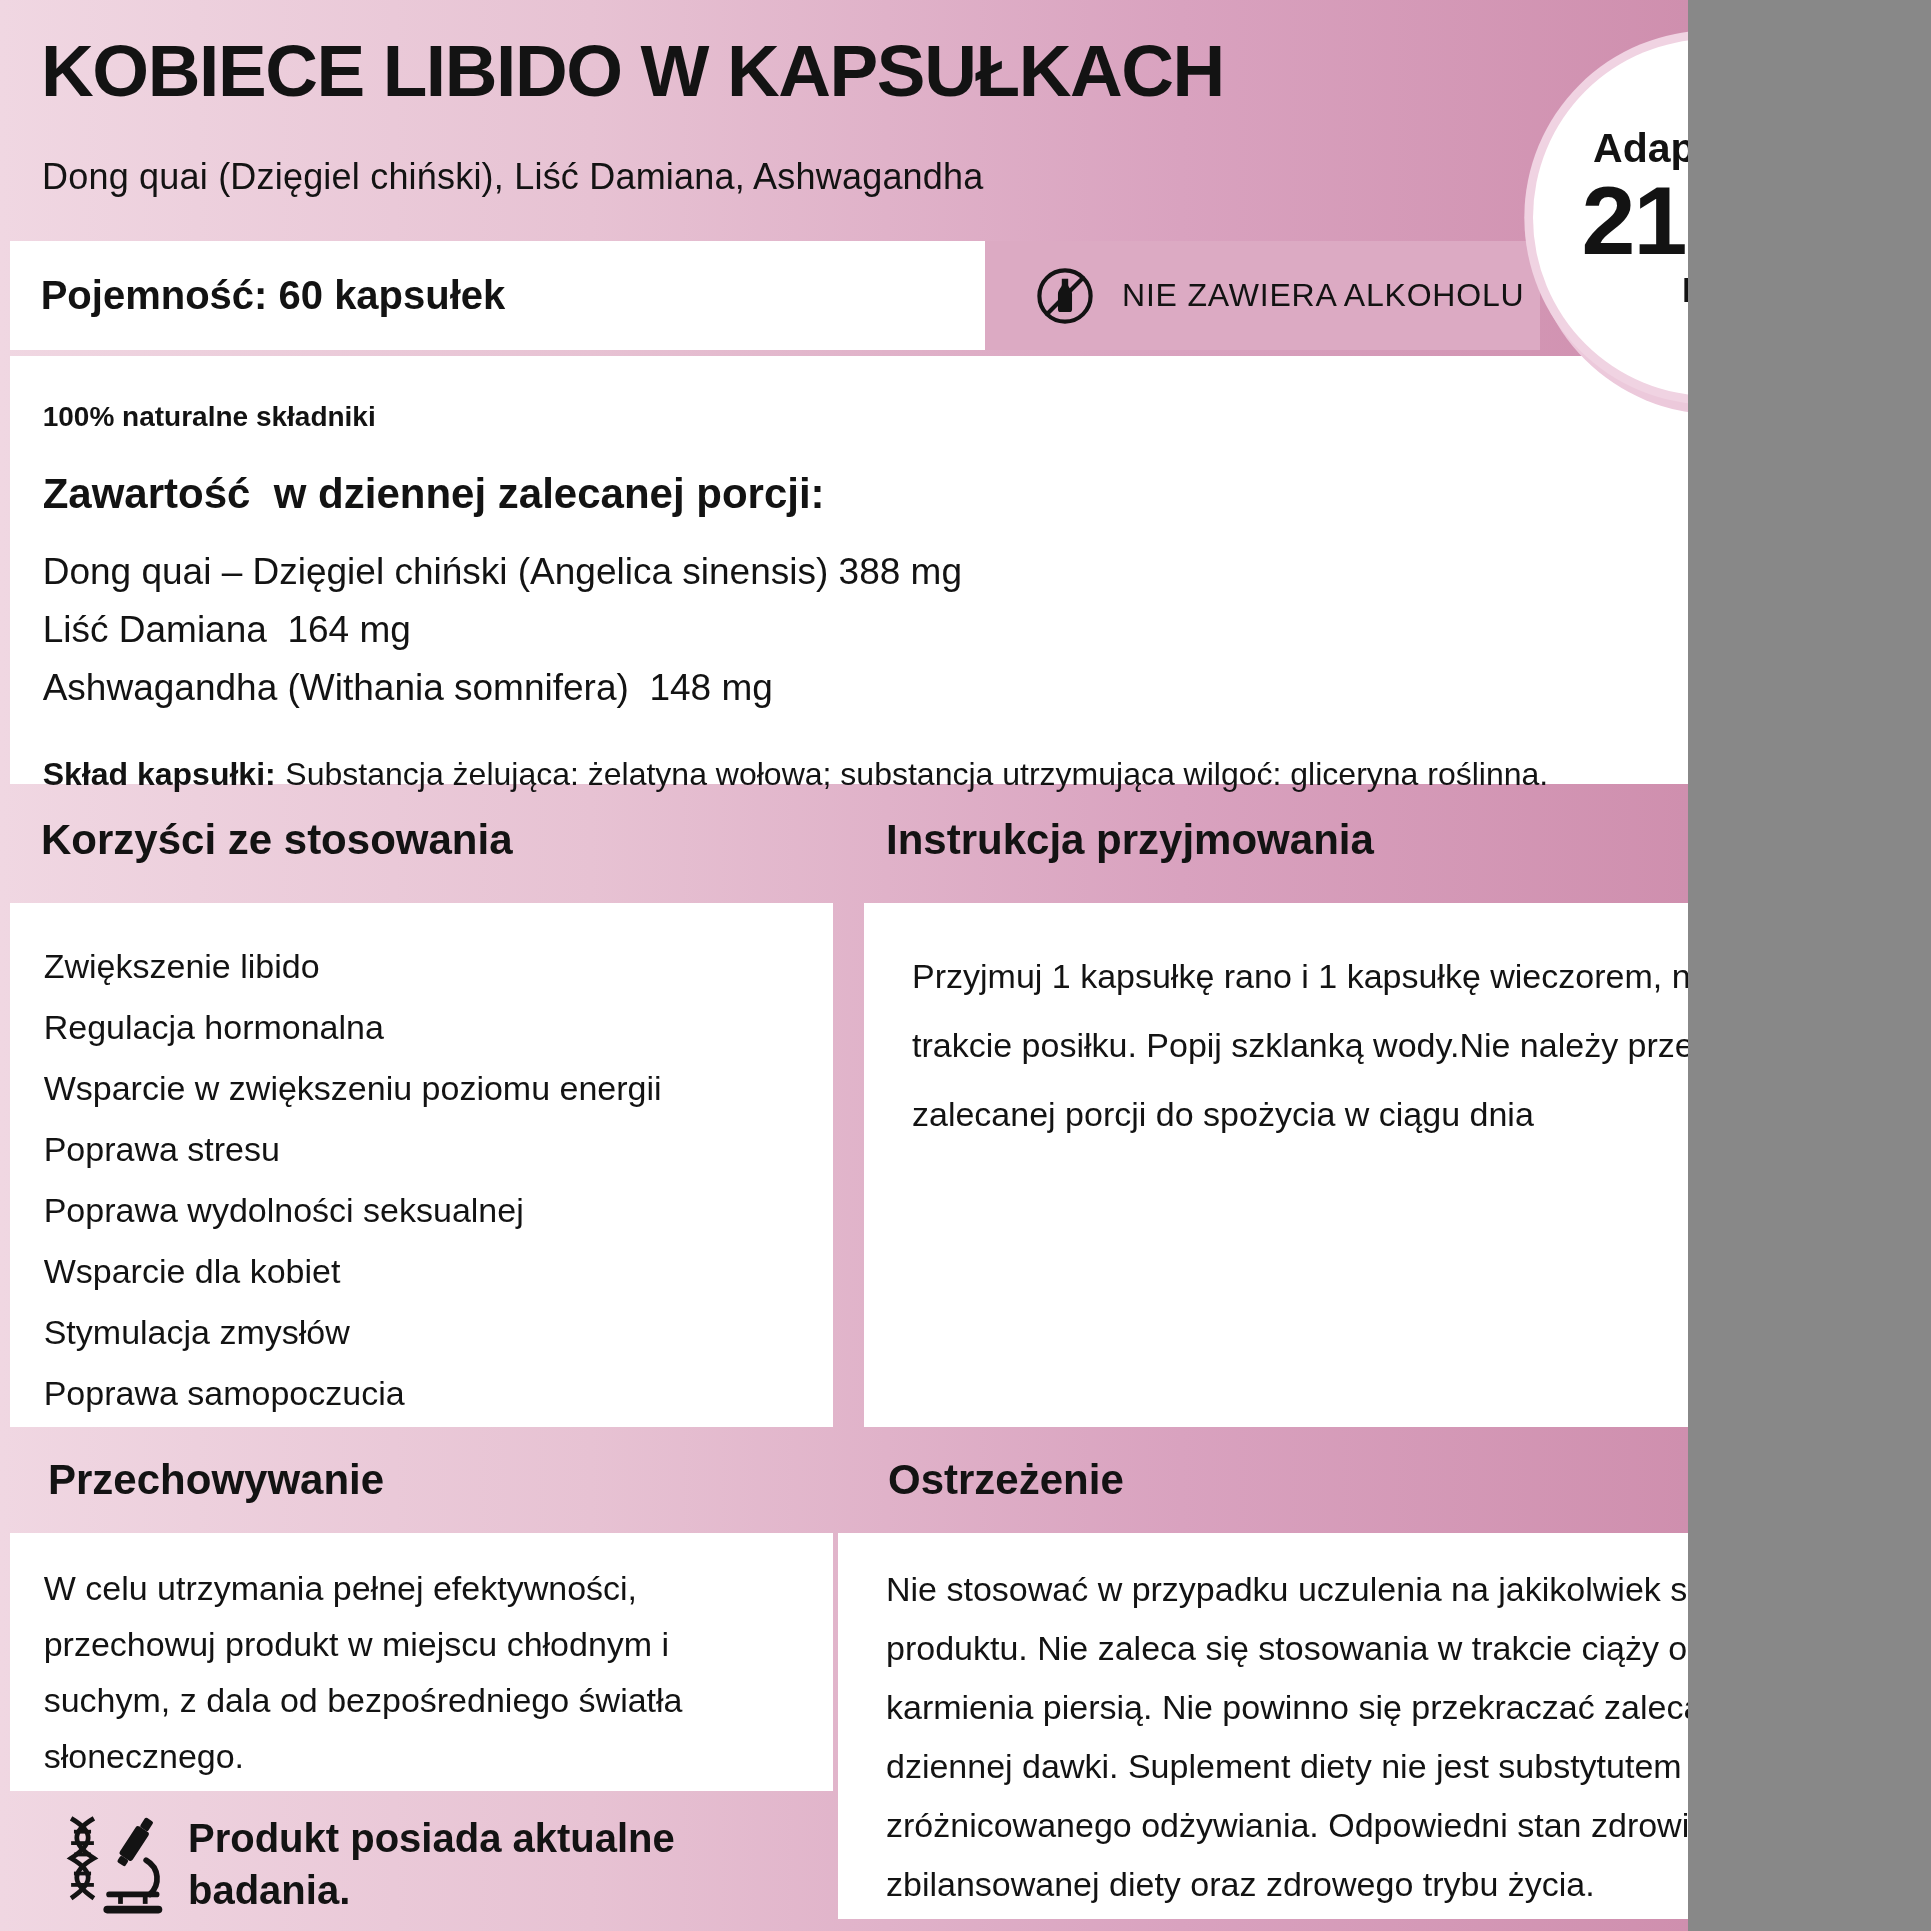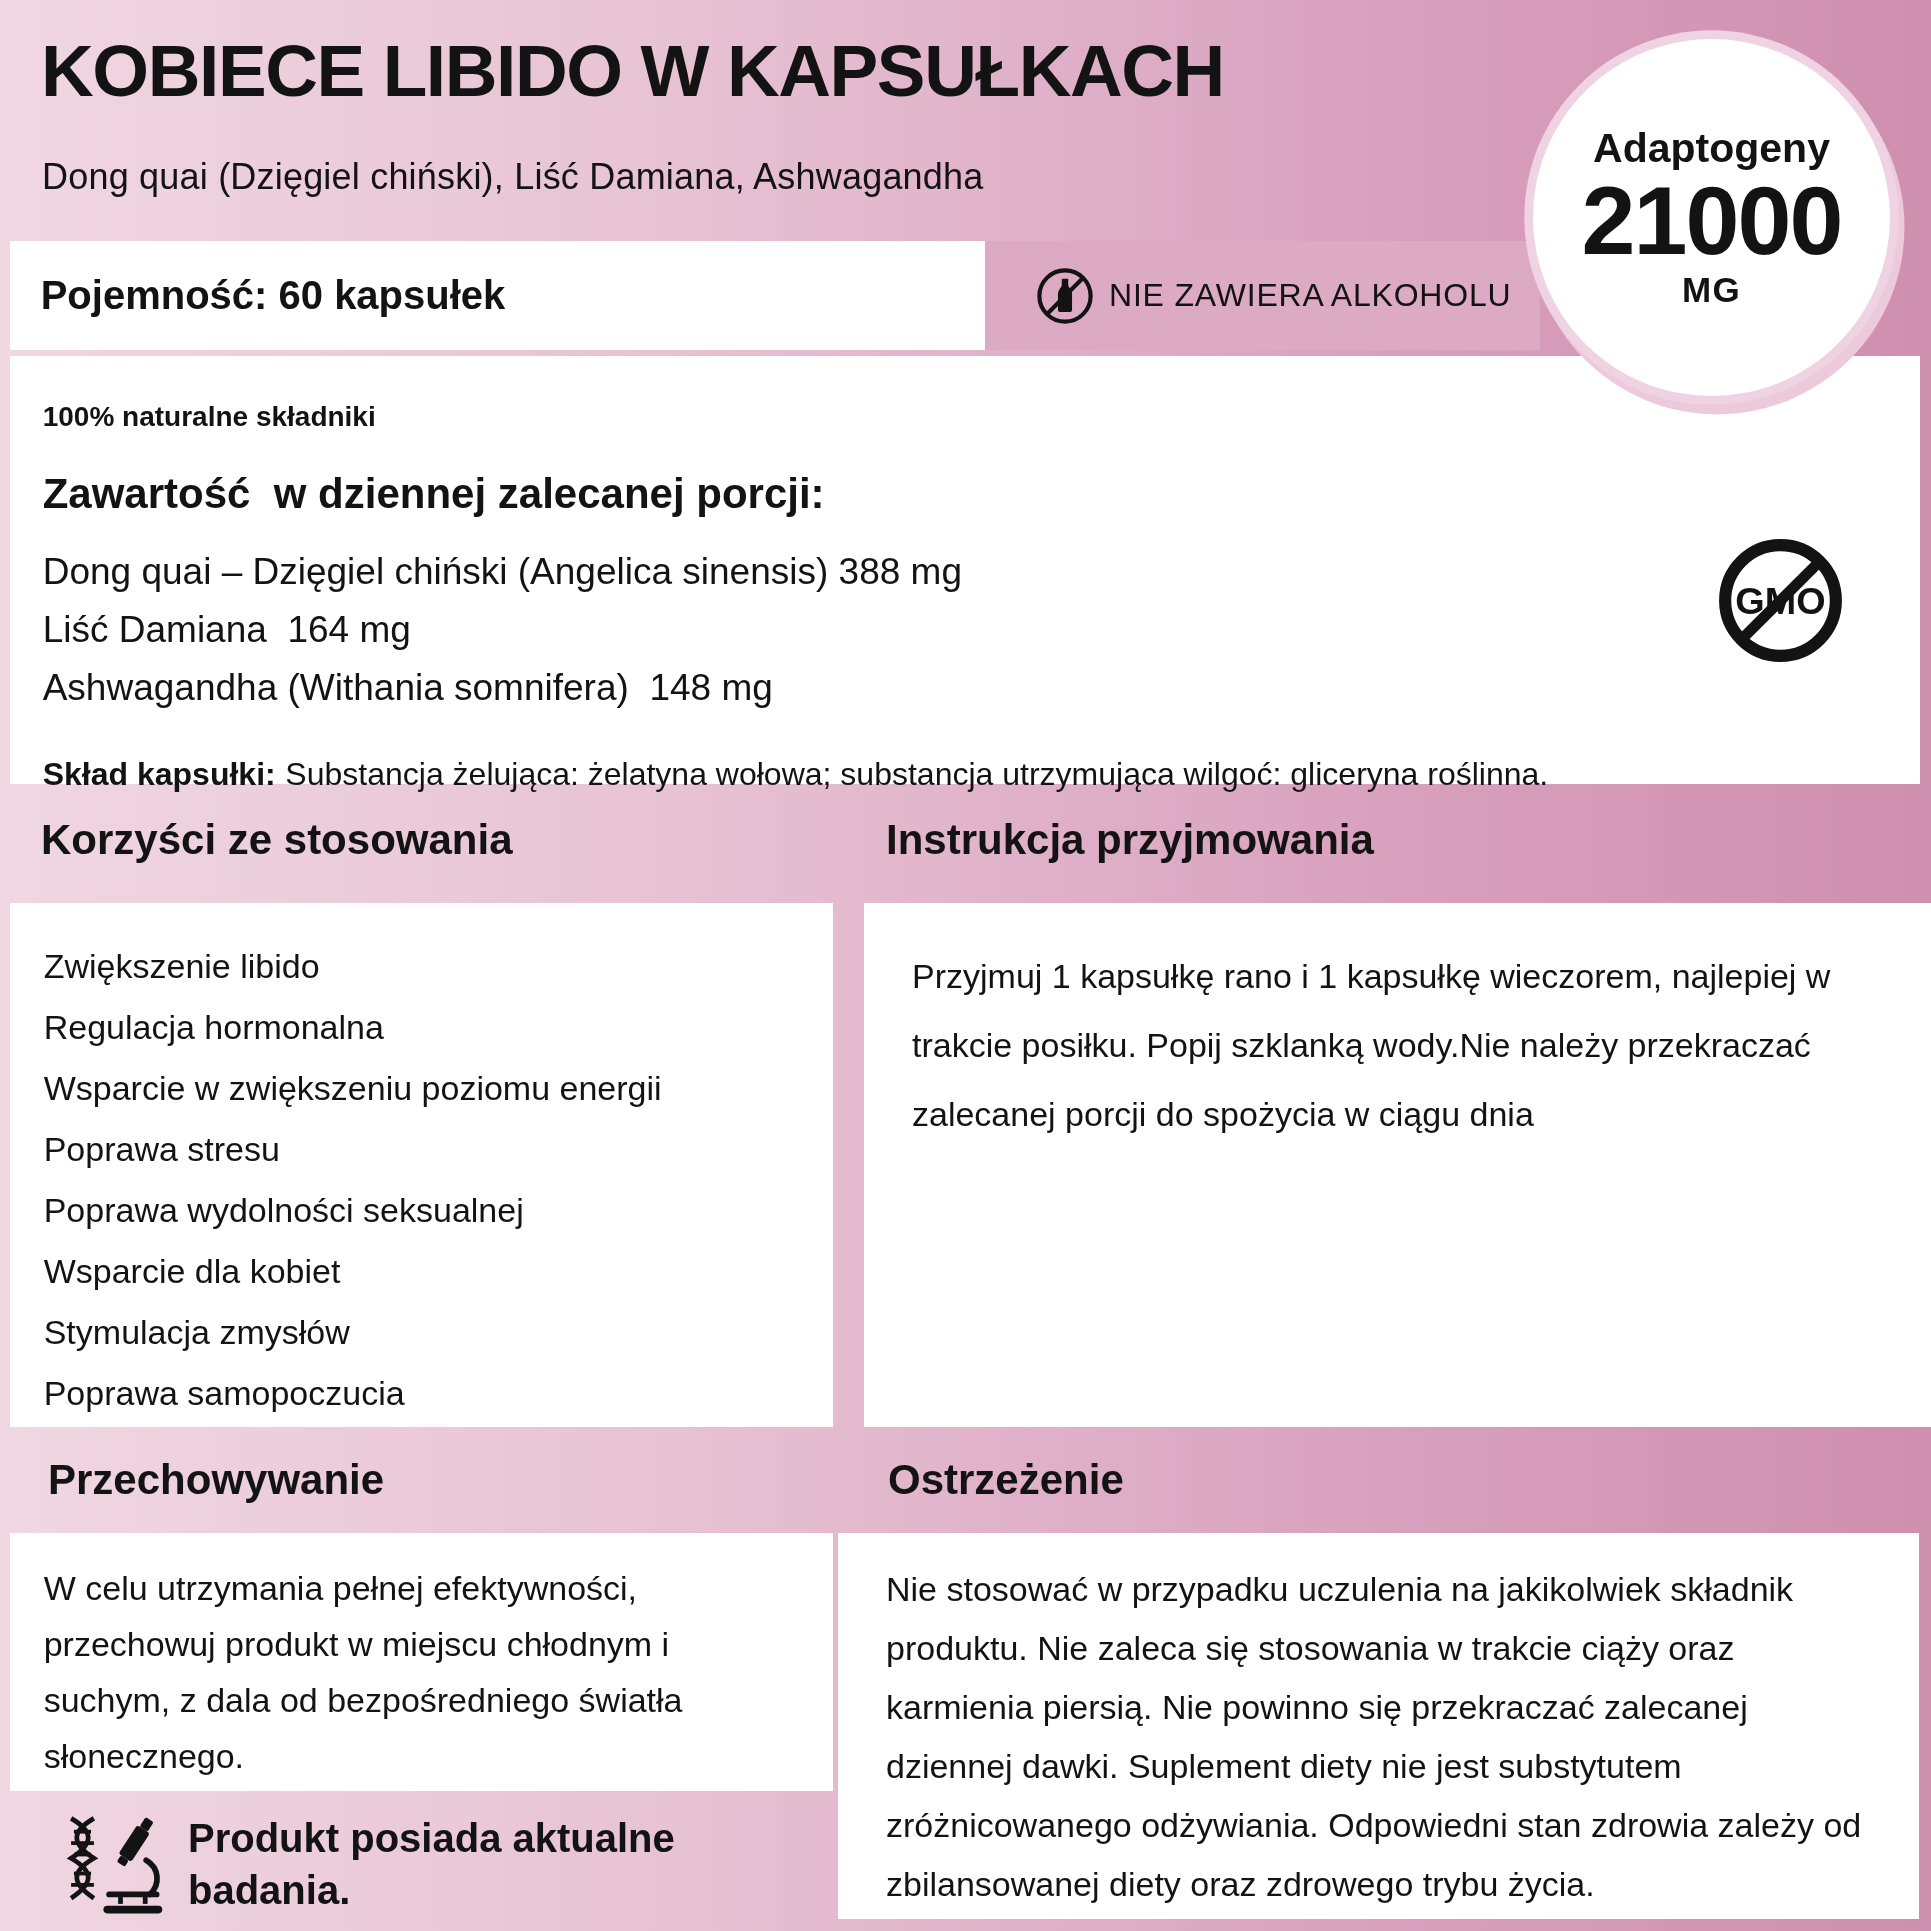--- a/index.html
+++ b/index.html
@@ -1,31 +1,31 @@
 <!DOCTYPE html>
 <html><head>
 <meta charset="utf-8">
 <style>
   html,body{margin:0;padding:0;background:#888;}
   *{box-sizing:border-box;}
   #canvas{
-    position:relative;width:1931px;height:1931px;overflow:hidden;
+    position:relative;width:1688px;height:1931px;overflow:hidden;
     background:linear-gradient(90deg,#f0d7e2 0%,#e7c2d3 35%,#d9a2bf 70%,#cf8fae 100%);
     font-family:"Liberation Sans",sans-serif;color:#131313;
     -webkit-font-smoothing:antialiased;
   }
   .title{position:absolute;left:41px;top:29px;font-size:73px;font-weight:800;letter-spacing:-1.4px;white-space:nowrap;}
   .subtitle{position:absolute;left:42px;top:156px;font-size:36px;letter-spacing:0.2px;}
 
   .capacity-bar{position:absolute;left:9.7px;top:241px;width:975px;height:109px;background:#fff;
     display:flex;align-items:center;padding-left:31px;}
   .capacity-bar .txt{font-size:40px;font-weight:700;}
 
   .no-alcohol-band{position:absolute;left:985px;top:241px;width:555px;height:109px;background:#dcaac3;
-    display:flex;align-items:center;gap:12px;padding-left:48px;}
+    display:flex;align-items:center;gap:25px;padding-left:48px;}
   .no-alcohol-band svg{width:64px;height:64px;flex:0 0 auto;}
   .no-alcohol-band .txt{font-size:32px;letter-spacing:0.8px;}
 
   .badge-circle{position:absolute;left:1533px;top:39px;width:357px;height:357px;border-radius:50%;
     background:#fff;box-shadow:0 0 0 8.7px #f0d3e2, 5.8px 9.7px 0 8.7px #ecc9db;z-index:5;
     display:flex;flex-direction:column;align-items:center;justify-content:center;text-align:center;}
   .badge-top{font-size:41px;font-weight:700;}
   .badge-value{font-size:97px;font-weight:800;letter-spacing:-1.9px;line-height:1.02;}
   .badge-unit{font-size:35px;font-weight:700;letter-spacing:1.4px;}
 

